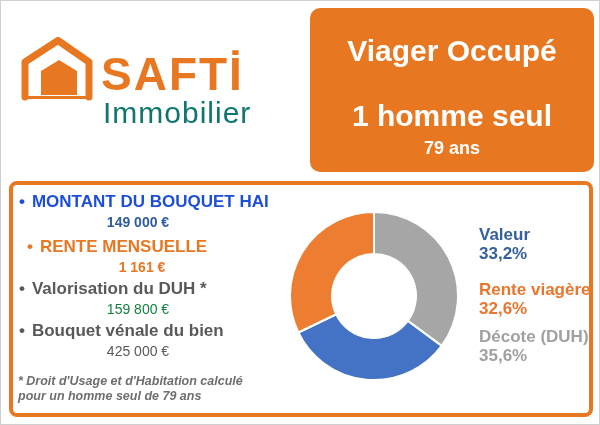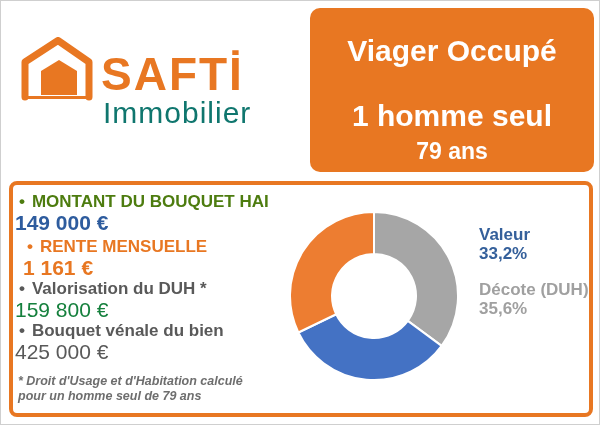--- a/index.html
+++ b/index.html
@@ -15,31 +15,31 @@
   .logo-text{margin-left:8px;}
   .brand{color:#e87722;font-weight:700;font-size:46px;line-height:46px;letter-spacing:2px;margin-top:14px;}
   .tagline{color:#0f766e;font-weight:500;font-size:30px;line-height:32px;letter-spacing:1px;margin-left:2px;}
   
   .header-card{
     position:absolute;left:309px;top:7px;width:284px;height:164px;
     background:#e87722;border-radius:10px;color:#ffffff;text-align:center;
   }
   .header-title{font-size:30px;font-weight:700;margin-top:26px;}
   .header-sub1{font-size:30px;font-weight:700;margin-top:31px;}
-  .header-sub2{font-size:23px;font-weight:700;margin-top:5px;}
+  .header-sub2{font-size:18px;font-weight:700;margin-top:5px;}
   
   .panel{
     position:absolute;left:8px;top:180px;width:584px;height:236px;
     border:4px solid #e87722;border-radius:8px;background:#ffffff;
   }
   .items{position:absolute;left:2px;top:6px;width:246px;}
   .item{margin-top:0;}
   .item:nth-of-type(2){margin-top:3px;margin-left:8px;}
   .item-label{font-size:17px;font-weight:700;line-height:21px;white-space:nowrap;}
-  .item-value{font-size:21px;font-weight:700;line-height:21px;text-align:left;}
+  .item-value{font-size:14px;font-weight:700;line-height:21px;text-align:center;}
   .item:nth-of-type(3) .item-value,
   .item:nth-of-type(4) .item-value{font-weight:500;}
   .bullet{display:inline-block;margin:0 7px 0 4px;font-size:17px;}
   .footnote{
     position:absolute;left:5px;top:189px;width:270px;
     color:#6e6e6e;font-size:12.5px;font-style:italic;font-weight:700;line-height:15px;
   }
   
   .donut{position:absolute;left:271px;top:21px;width:180px;height:180px;}
   .legend{position:absolute;left:466px;top:40px;}
@@ -67,21 +67,21 @@
   <div class="header-card">
     <div class="header-title">Viager Occupé</div>
     <div class="header-sub1">1 homme seul</div>
     <div class="header-sub2">79 ans</div>
   </div>
 
   <div class="panel">
 
     <div class="items">
       <div class="item">
-        <div class="item-label" style="color: #4d7c0f;"><span class="bullet">•</span><span>MONTANT DU BOUQUET HAI</span></div>
+        <div class="item-label" style="color: #1d4ed8;"><span class="bullet">•</span><span>MONTANT DU BOUQUET HAI</span></div>
         <div class="item-value" style="color: rgb(46, 92, 158);">149 000 €</div>
       </div>
       <div class="item">
         <div class="item-label" style="color: rgb(232, 119, 34);"><span class="bullet">•</span><span>RENTE MENSUELLE</span></div>
         <div class="item-value" style="color: rgb(232, 119, 34);">1 161 €</div>
       </div>
       <div class="item">
         <div class="item-label" style="color: rgb(89, 89, 89);"><span class="bullet">•</span><span>Valorisation du DUH *</span></div>
         <div class="item-value" style="color: #15803d;">159 800 €</div>
       </div>
@@ -100,20 +100,24 @@
         <path d="M 90.00 6.00 A 84 84 0 0 1 157.62 139.84 L 123.81 114.92 A 42 42 0 0 0 90.00 48.00 Z" fill="#a6a6a6" stroke="#ffffff" stroke-width="2" stroke-linejoin="round"></path>
         <path d="M 157.62 139.84 A 84 84 0 0 1 14.33 126.48 L 52.17 108.24 A 42 42 0 0 0 123.81 114.92 Z" fill="#4472c4" stroke="#ffffff" stroke-width="2" stroke-linejoin="round"></path>
         <path d="M 14.33 126.48 A 84 84 0 0 1 90.00 6.00 L 90.00 48.00 A 42 42 0 0 0 52.17 108.24 Z" fill="#ed7d31" stroke="#ffffff" stroke-width="2" stroke-linejoin="round"></path>
       </svg>
 
     <div class="legend">
       <div class="legend-block" style="color: rgb(53, 96, 155);">
         <div>Valeur</div>
         <div>33,2%</div>
       </div>
+      <div class="legend-block" style="color: rgb(232, 118, 45);">
+        <div>Rente viagère</div>
+        <div>32,6%</div>
+      </div>
       <div class="legend-block" style="color: rgb(160, 160, 160);">
         <div>Décote (DUH)</div>
         <div>35,6%</div>
       </div>
     </div>
 
   </div>
 </div>
 
 </body></html>

